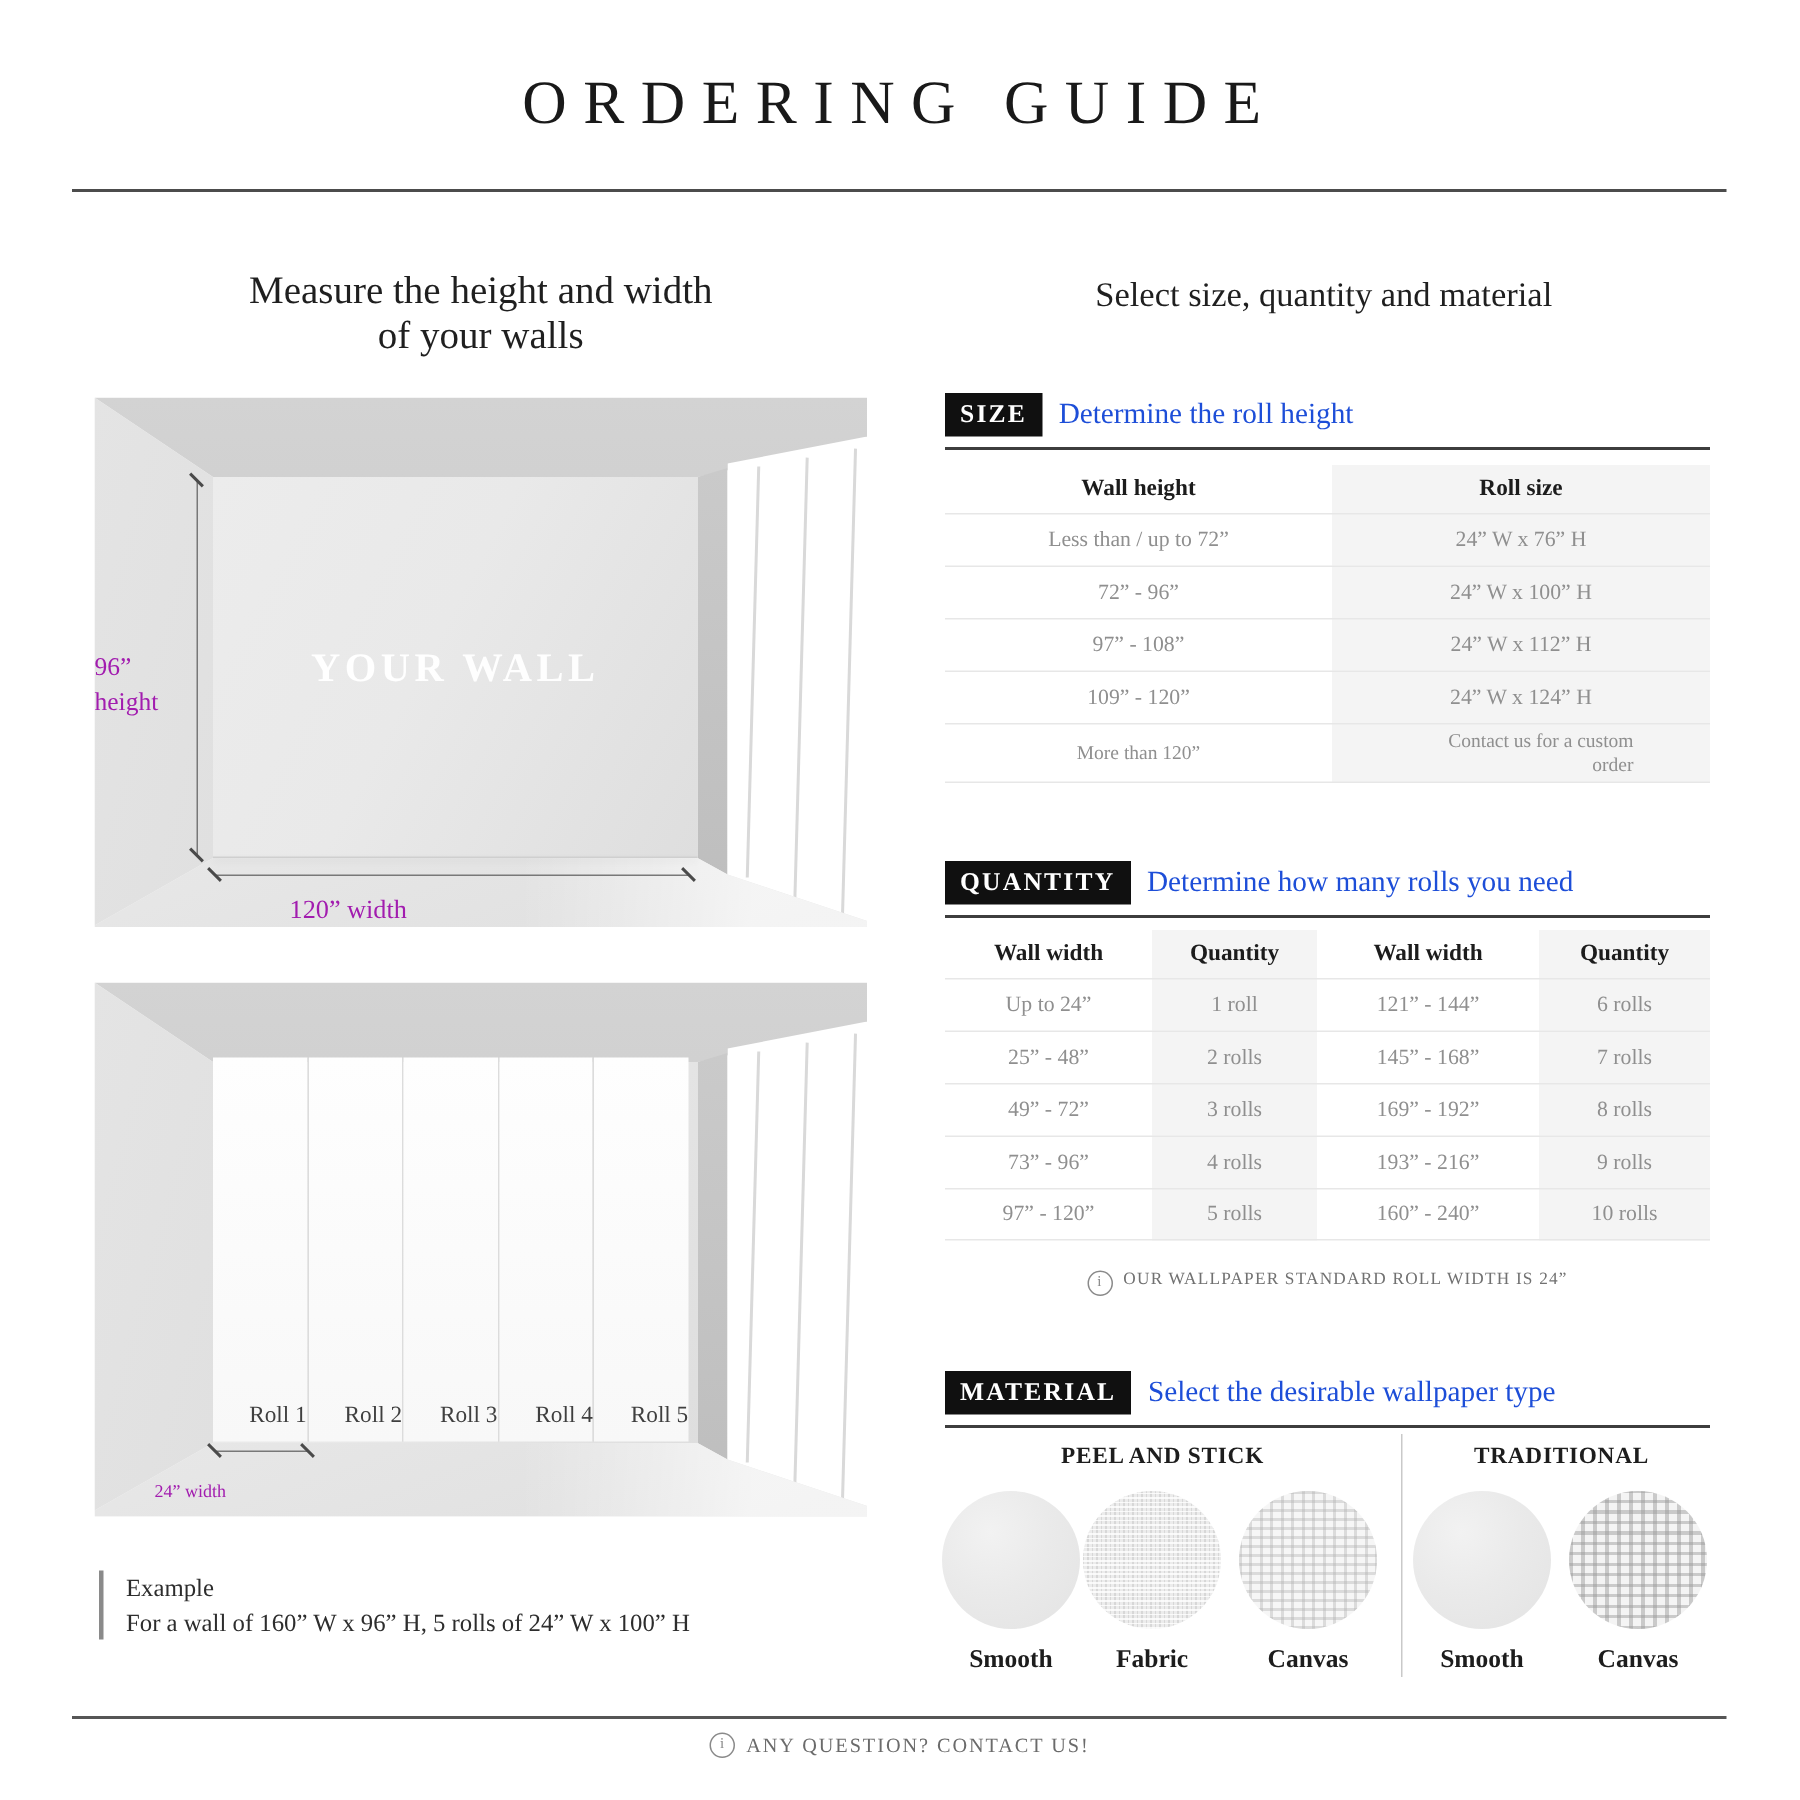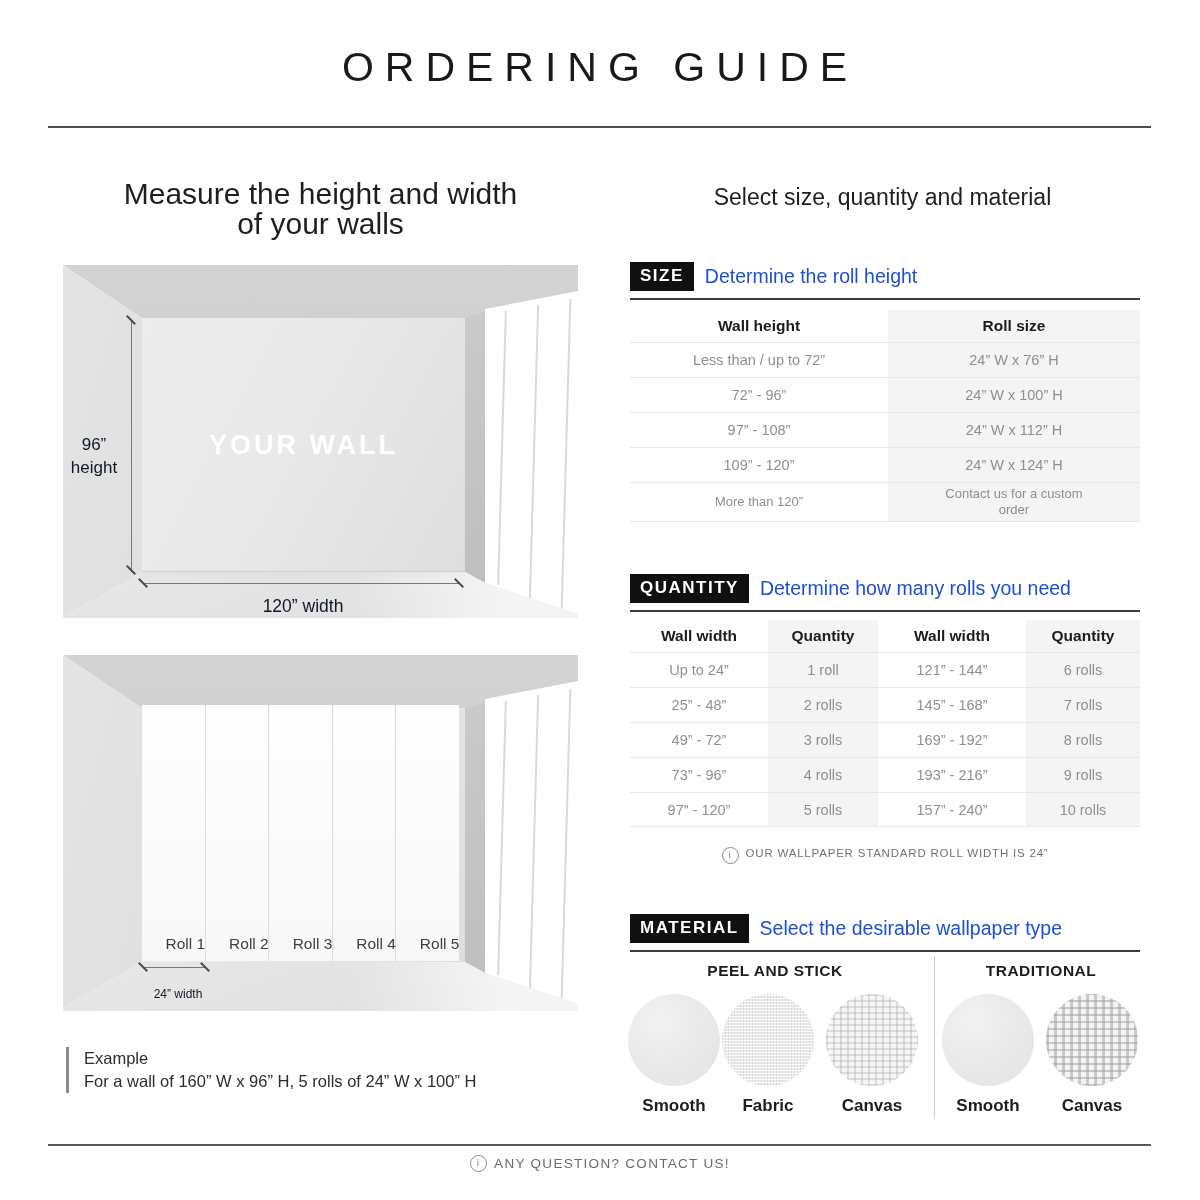--- a/index.html
+++ b/index.html
@@ -1,24 +1,24 @@
 <!DOCTYPE html>
 <html><head>
 <meta charset="utf-8">
 <style>
   html,body{margin:0;padding:0;background:#fff;}
   .page{position:relative;width:1200px;height:1200px;background:#ffffff;overflow:hidden;
-        font-family:Liberation Sans, sans-serif;color:#222;}
+        font-family:Liberation Serif, serif;color:#222;}
 
   
   .title{position:absolute;left:0;top:44px;width:1200px;text-align:center;
          font-size:41px;font-weight:400;letter-spacing:11px;color:#191919;}
   .divider-top{position:absolute;left:48px;top:126px;width:1103px;height:2px;background:#4c4c4c;}
   .left-heading{position:absolute;left:63px;top:179px;width:515px;text-align:center;
-                font-size:30px;line-height:30px;color:#1f1f1f;font-weight:500;}
+                font-size:26px;line-height:30px;color:#1f1f1f;font-weight:500;}
   .right-heading{position:absolute;left:625px;top:184px;width:515px;text-align:center;
                  font-size:23px;color:#1f1f1f;font-weight:500;}
 
   
   .room{position:absolute;left:63px;width:515px;background:#f5f5f5;overflow:hidden;}
   .room1{top:265px;height:353px;}
   .room2{top:655px;height:356px;}
   .rlayer{position:absolute;inset:0;}
   .r-ceiling{clip-path:polygon(0 0,515px 0,515px 28px,402px 53px,79px 53px);
              background:linear-gradient(180deg,#d3d3d3 0%,#c5c5c5 100%);}
@@ -37,21 +37,21 @@
   .r-floor{clip-path:polygon(0 352px,79px 307px,402px 307px,422px 318px,515px 349px,515px 360px,0 360px);
            background:linear-gradient(90deg,rgba(255,255,255,0) 55%,rgba(255,255,255,.65) 85%),
                       linear-gradient(160deg,#f0f0f0 0%,#e7e7e7 60%,#dfdfdf 100%);}
   .r-baseline{position:absolute;left:79px;top:306px;width:323px;height:1px;background:#cfcfcf;
               box-shadow:0 2px 5px rgba(0,0,0,.10);}
   .wall-text{position:absolute;left:79px;top:53px;width:323px;height:254px;
              display:flex;align-items:center;justify-content:center;
              font-size:27px;font-weight:700;letter-spacing:3px;color:rgba(255,255,255,.96);}
   .dim-line{position:absolute;background:#787878;}
   .tick{position:absolute;width:12px;height:2px;background:#4a4a4a;transform:rotate(45deg);}
-  .dim-label{position:absolute;text-align:center;color:#0f172a;font-size:17px;line-height:23px;}
+  .dim-label{position:absolute;color:#a21caf;font-size:17px;line-height:23px;}
 
   
   .rolls{position:absolute;left:79px;top:50px;width:317px;height:256px;display:flex;}
   .roll{flex:1;position:relative;background:linear-gradient(180deg,#fefefe 0%,#f8f8f8 100%);
         border-right:1px solid #dcdcdc;}
   .roll:last-child{border-right:none;}
   .roll-label{position:absolute;bottom:8px;left:0;width:100%;text-align:center;
               font-size:15.5px;color:#3f3f3f;padding-left:12px;}
 
   
@@ -71,21 +71,21 @@
   
   .tbl{position:absolute;left:630px;width:510px;}
   .tbl-size{top:310px;}
   .tbl-qty{top:620px;}
   .trow{display:flex;}
   .tcell{display:flex;align-items:center;justify-content:center;box-sizing:border-box;
          text-align:center;}
   .th{font-weight:700;font-size:15.5px;color:#1c1c1c;height:32px;}
   .td{font-size:14.5px;color:#8f8f8f;height:35px;border-top:1px solid #e7e7e7;}
   .gray{background:#f4f4f4;}
-  .cs1{width:258px;} .cs2{width:252px;}
+  .cs1{width:258px;} .cs2{width:252px;text-align:right;}
   .cq1{width:138px;} .cq2{width:110px;} .cq3{width:148px;} .cq4{width:114px;}
   .td-tall{height:40px;font-size:13px;line-height:16px;}
   .td-tall .inner{max-width:150px;}
   .bottomline{border-bottom:1px solid #e7e7e7;}
 
   .note{position:absolute;left:630px;top:847px;width:510px;display:flex;align-items:flex-start;
         justify-content:center;gap:7px;font-size:11.5px;letter-spacing:.8px;color:#717171;}
   .info-icon{display:inline-block;width:15px;height:15px;border:1px solid #8a8a8a;border-radius:50%;
              color:#8a8a8a;font-size:10px;line-height:14px;text-align:center;
              font-family:"Liberation Serif",serif;flex:0 0 auto;}
@@ -262,21 +262,21 @@
     </div>
     <div class="trow">
       <div class="tcell td cq1">73” - 96”</div>
       <div class="tcell td cq2 gray">4 rolls</div>
       <div class="tcell td cq3">193” - 216”</div>
       <div class="tcell td cq4 gray">9 rolls</div>
     </div>
     <div class="trow">
       <div class="tcell td cq1 bottomline">97” - 120”</div>
       <div class="tcell td cq2 gray bottomline">5 rolls</div>
-      <div class="tcell td cq3 bottomline">157” - 240”</div>
+      <div class="tcell td cq3 bottomline">160” - 240”</div>
       <div class="tcell td cq4 gray bottomline">10 rolls</div>
     </div>
   </div>
   <div class="note">
     <span class="info-icon"></span>
     <span>OUR WALLPAPER STANDARD ROLL WIDTH IS 24”</span>
   </div>
 
   <div class="sec sec-mat">
     <span class="badge">MATERIAL</span>

